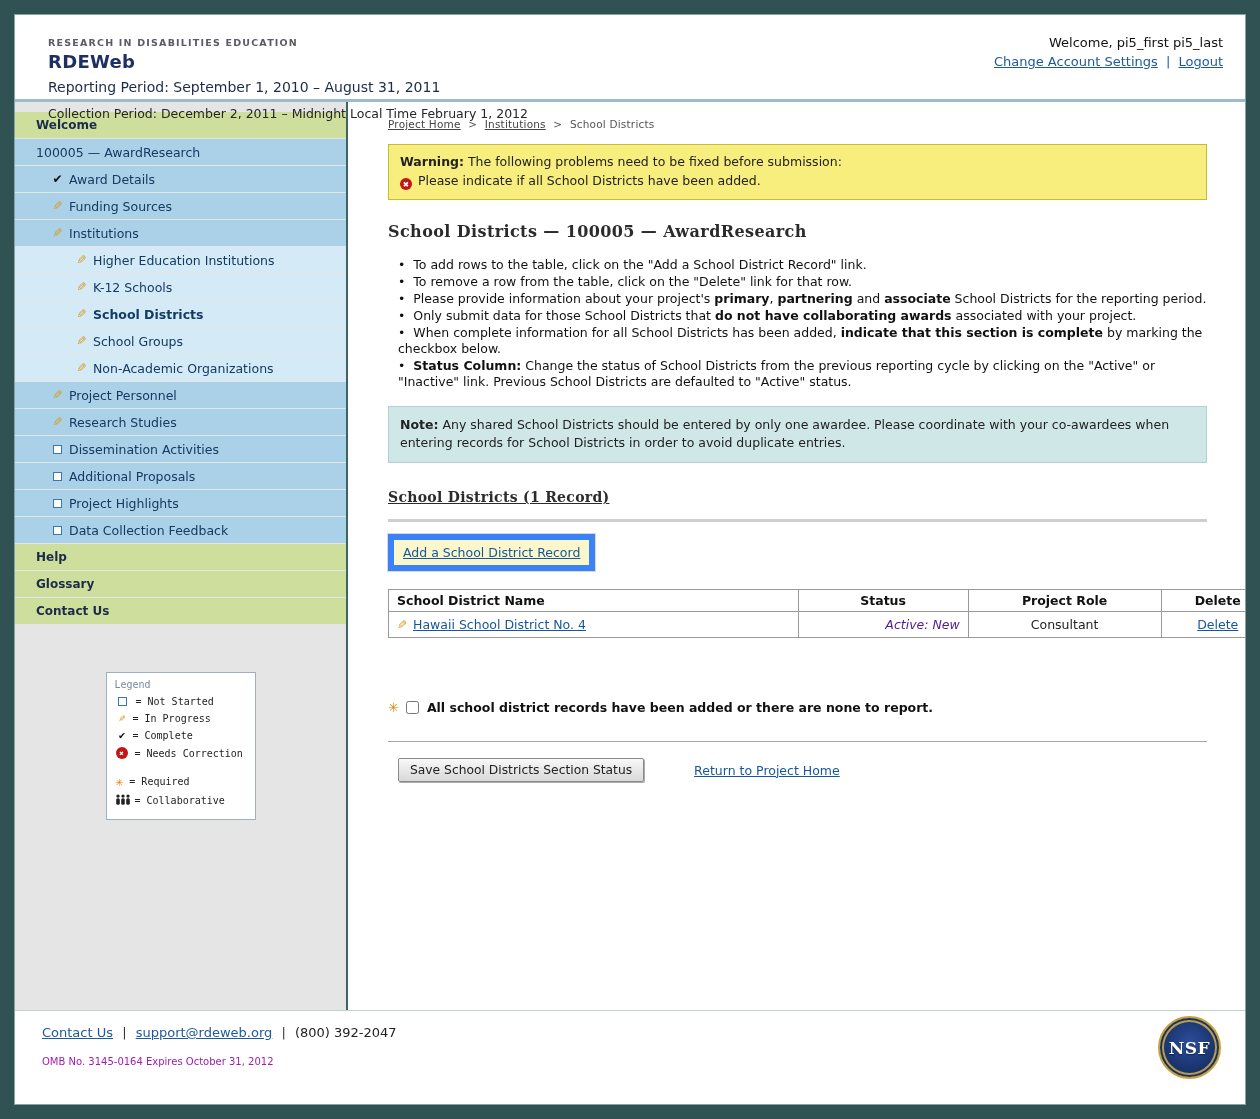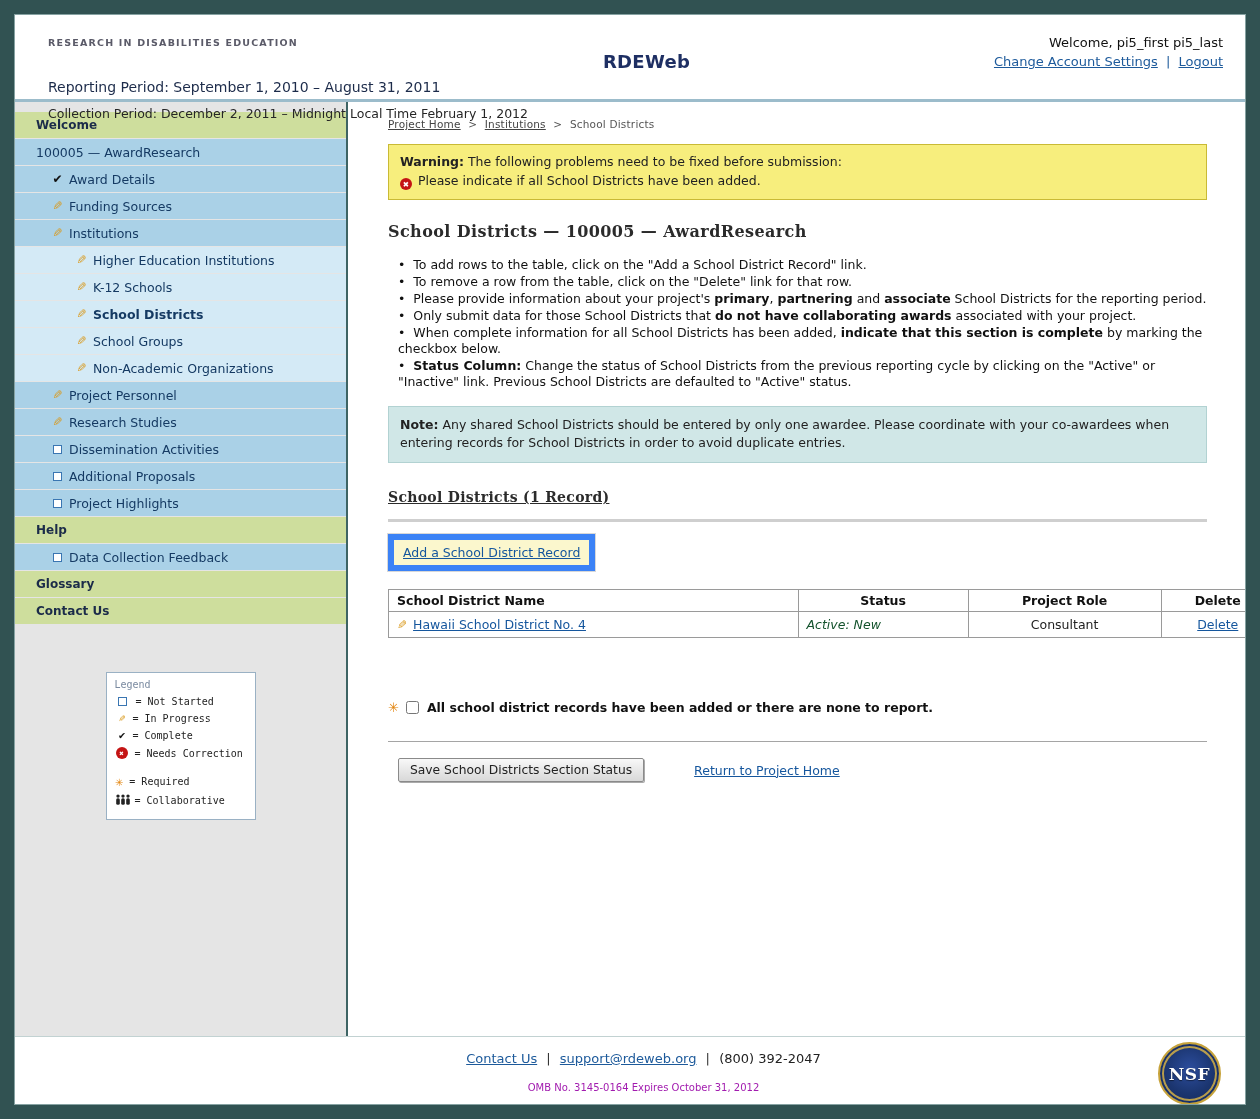--- a/index.html
+++ b/index.html
@@ -4,21 +4,21 @@
 <style>
   *{box-sizing:border-box;}
   html,body{margin:0;padding:0;}
   body{width:1260px;height:1119px;background:#315252;font-family:"DejaVu Sans",sans-serif;color:#222;position:relative;}
   .panel{position:absolute;left:14px;top:14px;width:1232px;height:1091px;background:#fff;border:1px solid #86a2a2;display:flex;flex-direction:column;overflow:hidden;}
 
   
   .header{height:84px;position:relative;background:#fff;flex-shrink:0;}
   .header-left{padding:22px 0 0 33px;}
   .org-name{font-size:9.5px;letter-spacing:1.2px;color:#5a5a68;font-weight:bold;}
-  .app-title{font-size:18px;font-weight:bold;color:#1e2f63;margin-top:3px;letter-spacing:.3px;text-align:center;}
+  .app-title{font-size:18px;font-weight:bold;color:#1e2f63;margin-top:3px;letter-spacing:.3px;}
   .reporting-period{font-size:14px;color:#1c2b4a;margin-top:7px;}
   .collection-period{font-size:12.5px;color:#262626;margin-top:11px;}
   .header-right{position:absolute;top:20px;right:22px;text-align:right;font-size:13px;}
   .welcome-user{color:#111;margin-bottom:4px;}
   .hdr-link{color:#1d5a9b;text-decoration:underline;cursor:pointer;}
   .hdr-sep{color:#1d5a9b;margin:0 4px;}
   .header-divider{height:3px;background:#9cbccb;flex-shrink:0;}
 
   
   .content-row{flex:1;display:flex;min-height:0;}
@@ -70,35 +70,35 @@
   .add-link{color:#15569d;text-decoration:underline;cursor:pointer;}
   table.records{margin-top:18px;border-collapse:collapse;width:887px;font-size:12.5px;background:#fff;}
   .records th,.records td{border:1px solid #9a9a9a;padding:3px 8px;}
   .records th{font-weight:bold;text-align:center;color:#111;}
   .records th.col-name{text-align:left;width:361px;}
   .records th.col-status{width:150px;}
   .records th.col-role{width:170px;}
   .records th.col-del{width:100px;}
   .records td{height:26px;}
   .cell-name .icon.pencil{margin-right:6px;}
-  .cell-status{text-align:left;font-style:italic;color:#14532d;}
+  .cell-status{text-align:right;font-style:italic;color:#4c1d95;}
   .cell-role{text-align:center;}
   .cell-del{text-align:center;}
   .rec-link{color:#15569d;text-decoration:underline;cursor:pointer;}
   .confirm-row{margin-top:62px;display:flex;align-items:center;}
   .confirm-row .req-star{margin-right:7px;}
   .confirm-cb{width:13px;height:13px;margin:0 8px 0 0;cursor:pointer;}
   .confirm-lbl{font-weight:bold;color:#111;}
   .bottom-rule{margin-top:26px;border-top:1px solid #a5a5a5;}
   .actions{margin-top:16px;display:flex;align-items:center;}
   .save-btn{margin-left:10px;font-family:inherit;font-size:12.3px;color:#222;padding:4px 11px;background:linear-gradient(#f8f8f8,#d8d8d8);border:1px solid #8a8a8a;border-radius:2px;box-shadow:1px 1px 0 #aaa;cursor:pointer;}
   .return-link{margin-left:50px;color:#15569d;text-decoration:underline;cursor:pointer;}
 
   
-  .footer{height:68px;background:#fff;border-top:1px solid #c2d2d2;position:relative;padding:14px 0 0 27px;font-size:13px;flex-shrink:0;text-align:center;}
+  .footer{height:94px;background:#fff;border-top:1px solid #c2d2d2;position:relative;padding:14px 0 0 27px;font-size:13px;flex-shrink:0;}
   .foot-link{color:#1d5a9b;text-decoration:underline;cursor:pointer;}
   .foot-sep{margin:0 5px;color:#333;}
   .foot-phone{color:#222;}
   .foot-omb{margin-top:16px;color:#a21caf;font-size:10px;}
   .nsf-logo{position:absolute;right:24px;top:5px;width:63px;height:63px;border-radius:50%;background:radial-gradient(circle at 50% 42%, #2c4d9d 0%, #1b356f 55%, #13265a 100%);border:2px solid #c7a33b;box-shadow:inset 0 0 0 2px #17306a, inset 0 0 0 4px rgba(210,175,70,.85);display:flex;align-items:center;justify-content:center;}
   .nsf-text{color:#fff;font-family:"DejaVu Serif",serif;font-weight:bold;font-size:17px;letter-spacing:.5px;text-shadow:0 1px 1px rgba(0,0,0,.5);}
 </style>
 </head>
 <body>
 
@@ -175,26 +175,26 @@
           <span class="lbl">Dissemination Activities</span>
         </div>
       <div class="nav-item l1">
           <span class="icon square"></span>
           <span class="lbl">Additional Proposals</span>
         </div>
       <div class="nav-item l1">
           <span class="icon square"></span>
           <span class="lbl">Project Highlights</span>
         </div>
+      <div class="nav-item l1">
+          <span class="icon square"></span>
+          <span class="lbl">Data Collection Feedback</span>
+        </div>
       <div class="nav-item sec">
           <span class="lbl">Help</span>
-        </div>
-      <div class="nav-item l1">
-          <span class="icon square"></span>
-          <span class="lbl">Data Collection Feedback</span>
         </div>
       <div class="nav-item sec">
           <span class="lbl">Glossary</span>
         </div>
       <div class="nav-item sec">
           <span class="lbl">Contact Us</span>
         </div>
 
       <div class="legend">
         <div class="legend-title">Legend</div>

